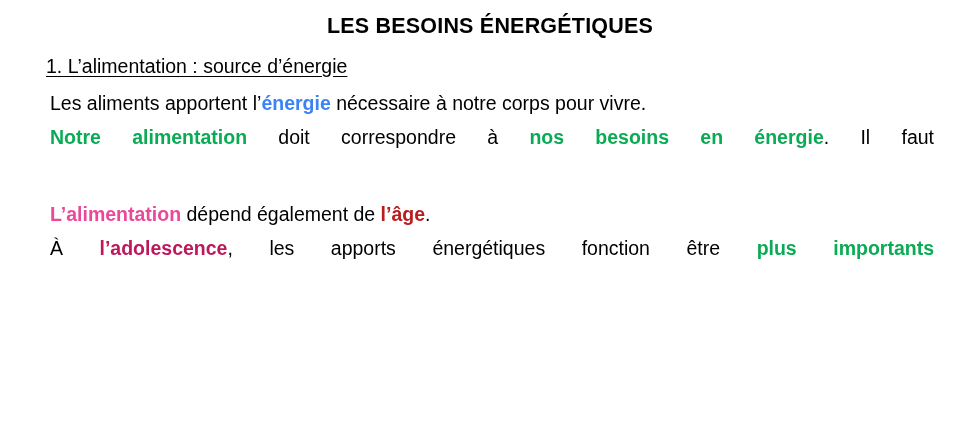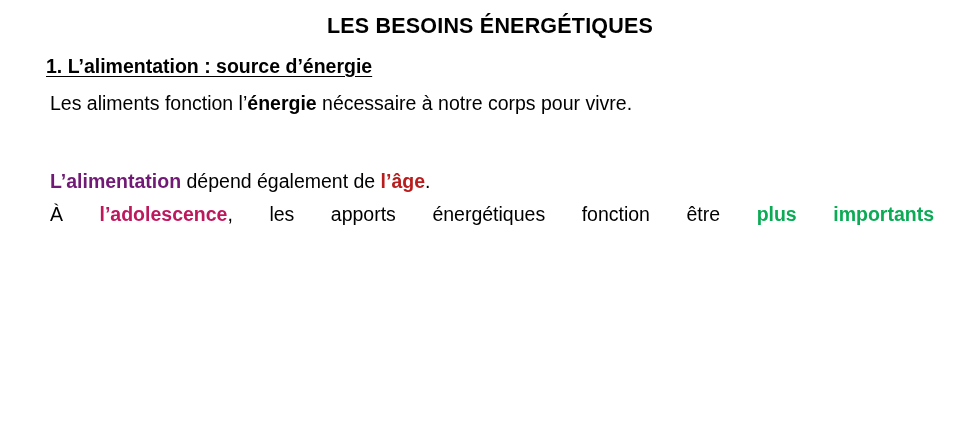--- a/index.html
+++ b/index.html
@@ -26,21 +26,21 @@
     font-weight: bold;
     font-size: 21.5px;
     letter-spacing: 0.2px;
     margin: 6px 0 14px 0;
     line-height: 1.2;
   }
   .section {
     margin-bottom: 0;
   }
   .section-heading {
-    font-weight: bold;
+    font-weight: normal;
     font-size: 19.5px;
     text-decoration: underline;
     text-underline-offset: 3px;
     margin: 0 0 8px 0;
     line-height: 1.3;
   }
   .para {
     font-size: 19.5px;
     line-height: 1.72;
     text-align: justify;
@@ -70,26 +70,27 @@
 </head>
 <body>
 
 <div class="page">
 
   <h1 class="doc-title">LES BESOINS ÉNERGÉTIQUES</h1>
 
   <div class="section">
     <h2 class="section-heading">1. L’alimentation : source d’énergie</h2>
     <p class="para">
-      <span class="line"><span>Les aliments fonction l’</span><span class="hl" style="color: #000000;">énergie</span><span> nécessaire à notre corps pour vivre.</span></span>
+      <span class="line"><span>Les aliments apportent l’</span><span class="hl" style="color: #3b82f6;">énergie</span><span> nécessaire à notre corps pour vivre.</span></span>
+      <span class="line justify"><span class="hl" style="color: rgb(11, 171, 85);">Notre alimentation</span><span> doit correspondre à </span><span class="hl" style="color: rgb(11, 171, 85);">nos besoins en énergie</span><span>. Il faut</span></span>
     </p>
   </div>
 
   <div class="spacer-block"></div>
 
   <div class="section">
     <p class="para">
-      <span class="line"><span class="hl" style="color: #701a75;">L’alimentation</span><span> dépend également de </span><span class="hl" style="color: #b91c1c;">l’âge</span><span>.</span></span>
+      <span class="line"><span class="hl" style="color: #ec4899;">L’alimentation</span><span> dépend également de </span><span class="hl" style="color: #b91c1c;">l’âge</span><span>.</span></span>
       <span class="line justify"><span>À </span><span class="hl" style="color: #be185d;">l’adolescence</span><span>, les apports énergétiques fonction être </span><span class="hl" style="color: rgb(11, 171, 85); margin-top: 43px;">plus importants</span></span>
     </p>
   </div>
 
 </div>
 
 </body></html>

